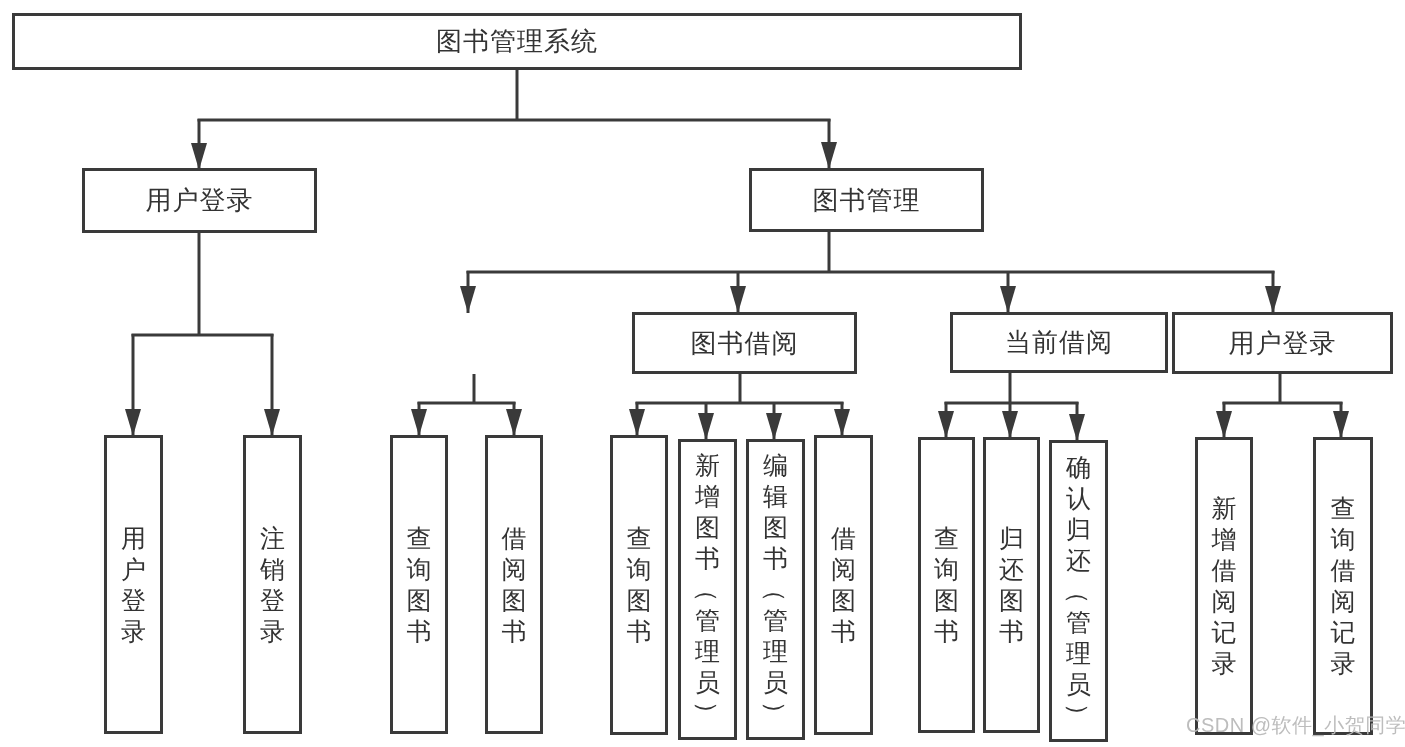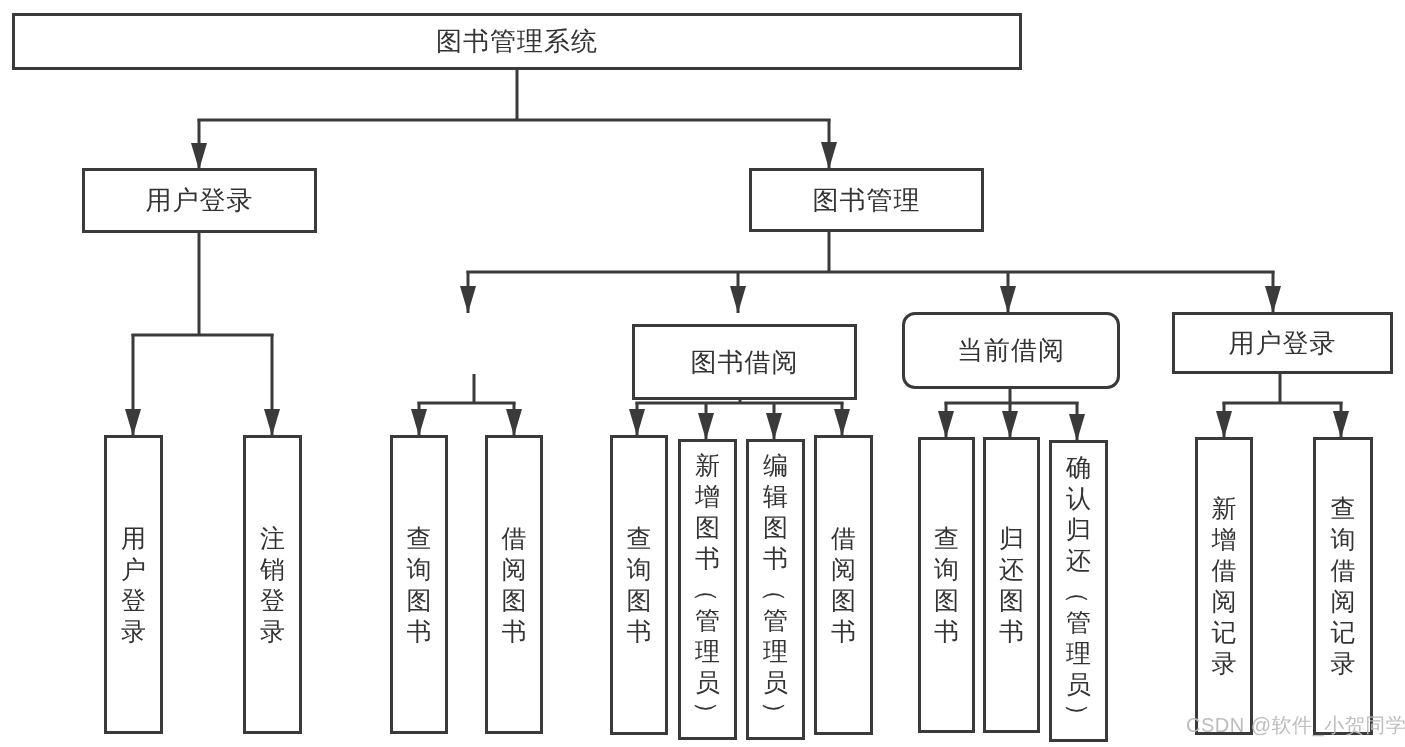--- a/index.html
+++ b/index.html
@@ -20,22 +20,22 @@
   .watermark{
     position:absolute;left:1186px;top:712px;font-size:20px;color:rgba(185,185,185,.95);
     z-index:10;white-space:nowrap;letter-spacing:0.5px;
   }
 
   
   #n-root{left:12px;top:13px;width:1010px;height:57px;}
   #n-user-login{left:82px;top:168px;width:235px;height:65px;}
   #n-book-mgmt{left:712px;top:168px;width:235px;height:64px;margin-left:37px;}
   #n-new-book{left:362px;top:312px;width:225px;height:63px;}
-  #n-book-borrow{left:632px;top:324px;width:225px;height:76px;}
-  #n-current-borrow{left:902px;top:312px;width:218px;height:77px;border-radius:13px;}
+  #n-book-borrow{left:632px;top:312px;width:225px;height:62px;}
+  #n-current-borrow{left:950px;top:312px;width:218px;height:61px;}
   #n-borrow-records{left:1172px;top:312px;width:221px;height:62px;}
 
   #lf-a1{left:104px;top:435px;width:59px;height:299px;}
   #lf-a2{left:243px;top:435px;width:59px;height:299px;}
   #lf-b1{left:390px;top:435px;width:58px;height:299px;}
   #lf-b2{left:485px;top:435px;width:58px;height:299px;}
   #lf-c1{left:610px;top:435px;width:58px;height:300px;}
   #lf-c2{left:678px;top:439px;width:59px;height:301px;}
   #lf-c3{left:746px;top:439px;width:59px;height:301px;}
   #lf-c4{left:814px;top:435px;width:59px;height:300px;}

